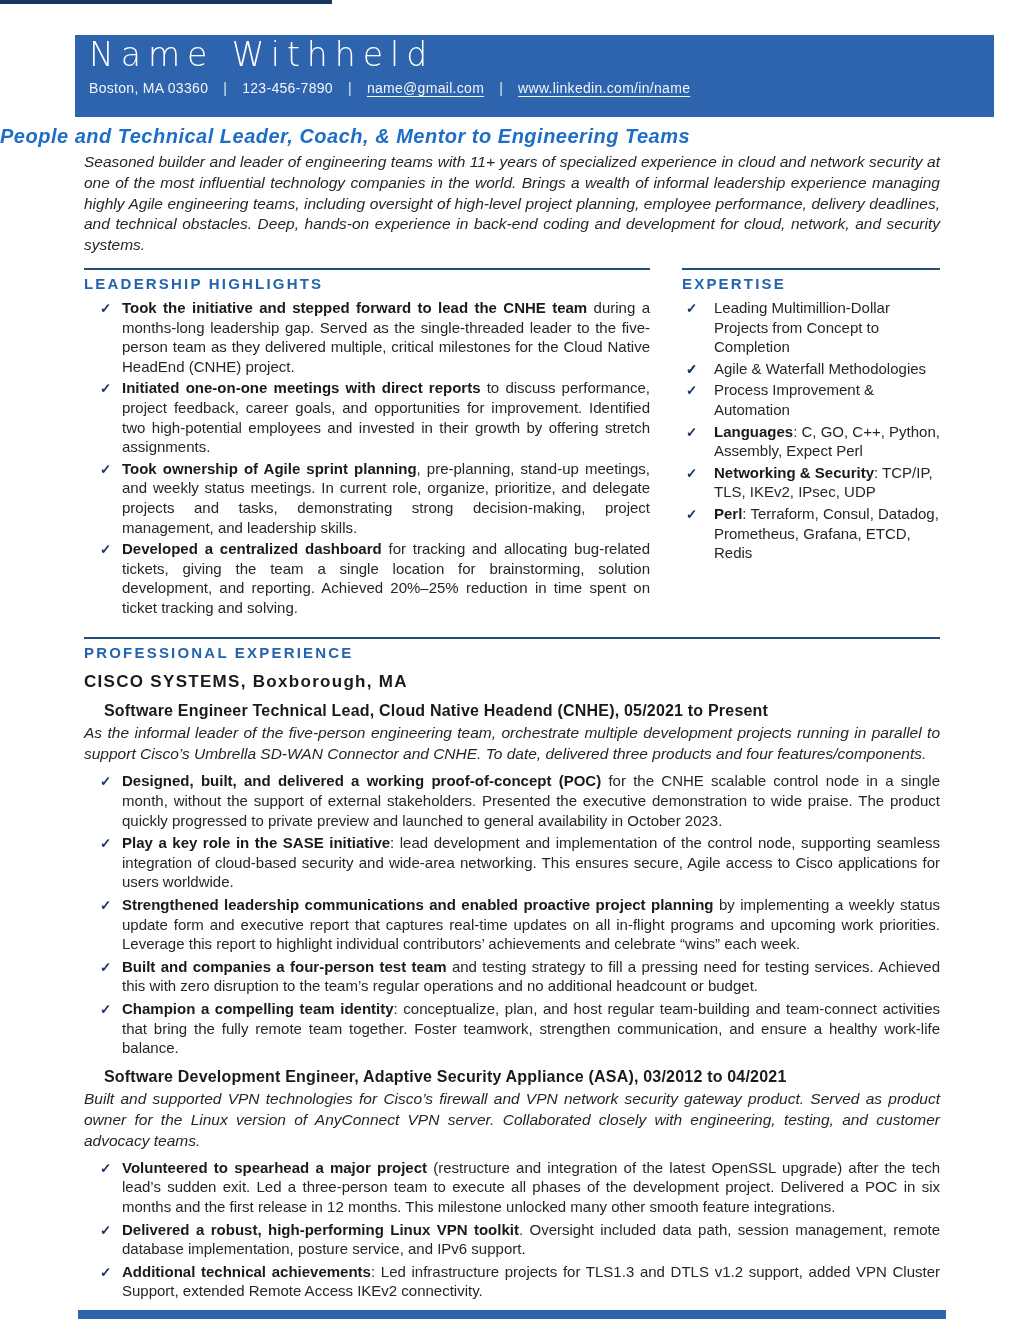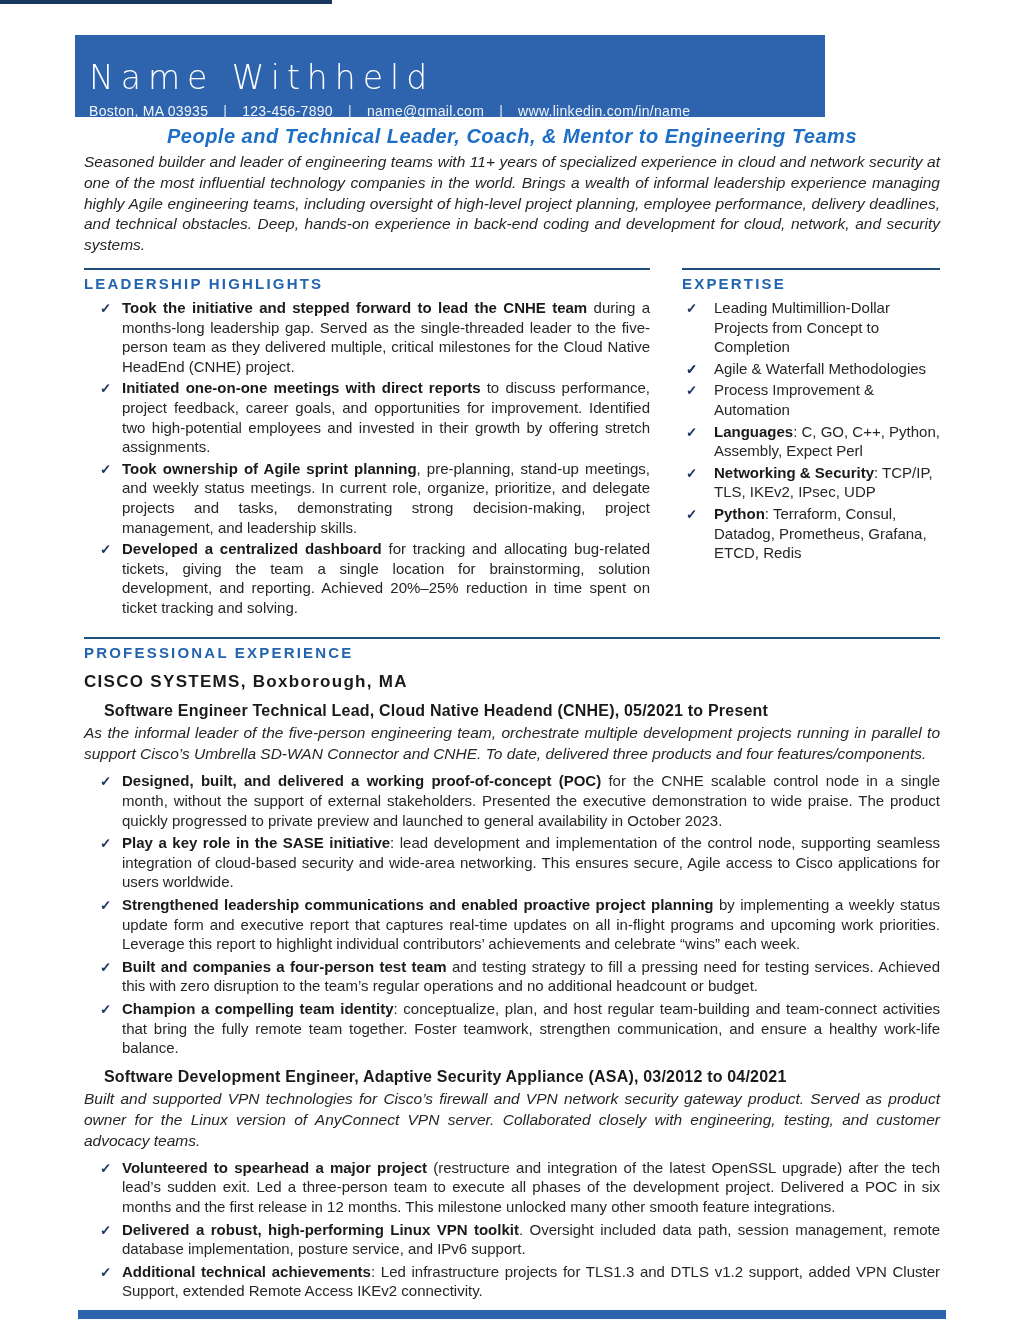--- a/index.html
+++ b/index.html
@@ -1,28 +1,28 @@
 <!DOCTYPE html>
 <html><head>
 <meta charset="utf-8">
 <style>
   html,body{margin:0;padding:0;background:#ffffff;}
   .page{position:relative;width:1024px;height:1325px;background:#ffffff;margin:0 auto;
         font-family:"Liberation Sans", sans-serif;color:#262626;overflow:hidden;}
   .top-strip{position:absolute;top:0;left:0;width:332px;height:4px;background:#17375e;}
   .bottom-bar{position:absolute;left:78px;top:1310px;width:868px;height:9px;background:#2e63ae;}
 
-  .header-box{position:absolute;top:35px;left:75px;width:750px;height:82px;background:#2e63ae;
-              color:#ffffff;box-sizing:border-box;padding:23px 0 0 14px;}
+  .header-box{position:absolute;top:35px;left:75px;width:919px;height:82px;background:#2e63ae;
+              color:#ffffff;box-sizing:border-box;padding:0 0 0 14px;}
   .name{font-family:"DejaVu Sans", sans-serif;font-weight:200;font-size:33px;letter-spacing:7px;line-height:40px;}
   .contact{margin-top:5px;font-size:14px;letter-spacing:0.3px;color:#f2f6fb;}
   .contact .sep{display:inline-block;margin:0 15px;opacity:.9;}
   .hlink{text-decoration:underline;text-underline-offset:3px;cursor:pointer;}
 
-  .tagline{position:absolute;top:125px;left:0;width:100%;text-align:center;font-style:italic;
+  .tagline{position:absolute;top:125px;left:0;width:100%;font-style:italic;
            font-weight:700;font-size:20px;letter-spacing:0.5px;color:#1d6ec6;}
 
   .content{position:absolute;top:152px;left:84px;width:856px;}
   .summary{font-style:italic;font-size:15.5px;line-height:20.8px;text-align:justify;margin:0;color:#262626;}
 
   .rule{border:none;border-top:2px solid #1f4e79;margin:0 0 5px 0;}
   .sec-head{font-size:15px;font-weight:700;color:#2264ae;letter-spacing:2.2px;margin:0 0 6px 0;}
 
   .columns{display:flex;margin-top:12px;gap:8px;}
   .col-left{width:566px;margin-right:24px;}
@@ -45,21 +45,21 @@
 </style>
 </head>
 <body>
 
 <div class="page">
   <div class="top-strip"></div>
 
   <div class="header-box">
     <div class="name">Name Withheld</div>
     <div class="contact">
-      <span>Boston, MA 03935</span><span class="sep">|</span><span>123-456-7890</span><span class="sep">|</span><span class="hlink">name@gmail.com</span><span class="sep">|</span><span class="hlink">www.linkedin.com/in/name</span>
+      <span>Boston, MA 03360</span><span class="sep">|</span><span>123-456-7890</span><span class="sep">|</span><span class="hlink">name@gmail.com</span><span class="sep">|</span><span class="hlink">www.linkedin.com/in/name</span>
     </div>
   </div>
 
   <div class="tagline">People and Technical Leader, Coach, &amp; Mentor to Engineering Teams</div>
 
   <div class="content">
     <p class="summary">Seasoned builder and leader of engineering teams with 11+ years of specialized experience in cloud and network security at one of the most influential technology companies in the world. Brings a wealth of informal leadership experience managing highly Agile engineering teams, including oversight of high-level project planning, employee performance, delivery deadlines, and technical obstacles. Deep, hands-on experience in back-end coding and development for cloud, network, and security systems.</p>
 
     <div class="columns">
       <div class="col-left">
@@ -75,21 +75,21 @@
       <div class="col-right">
         <hr class="rule">
         <div class="sec-head">EXPERTISE</div>
         <ul class="checks">
           <li class="check"><span class="tick">✓</span><span class="b"></span><span>Leading Multimillion-Dollar Projects from Concept to Completion</span></li>
           <li class="check"><span class="tick">✓</span><span class="b"></span></li>
           <li class="check"><span class="tick">✓</span><span class="b"></span><span>Agile &amp; Waterfall Methodologies</span></li>
           <li class="check"><span class="tick">✓</span><span class="b"></span><span>Process Improvement &amp; Automation</span></li>
           <li class="check"><span class="tick">✓</span><span class="b">Languages</span><span>: C, GO, C++, Python, Assembly, Expect Perl</span></li>
           <li class="check"><span class="tick">✓</span><span class="b">Networking &amp; Security</span><span>: TCP/IP, TLS, IKEv2, IPsec, UDP</span></li>
-          <li class="check"><span class="tick">✓</span><span class="b">Python</span><span>: Terraform, Consul, Datadog, Prometheus, Grafana, ETCD, Redis</span></li>
+          <li class="check"><span class="tick">✓</span><span class="b">Perl</span><span>: Terraform, Consul, Datadog, Prometheus, Grafana, ETCD, Redis</span></li>
         </ul>
       </div>
     </div>
 
     <div class="section-full">
       <hr class="rule">
       <div class="sec-head">PROFESSIONAL EXPERIENCE</div>
       <div class="company">CISCO SYSTEMS, Boxborough, MA</div>
 
       <div class="role">

